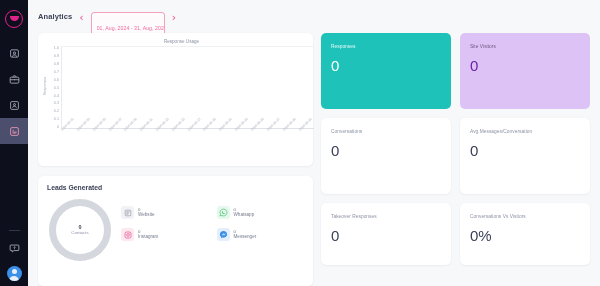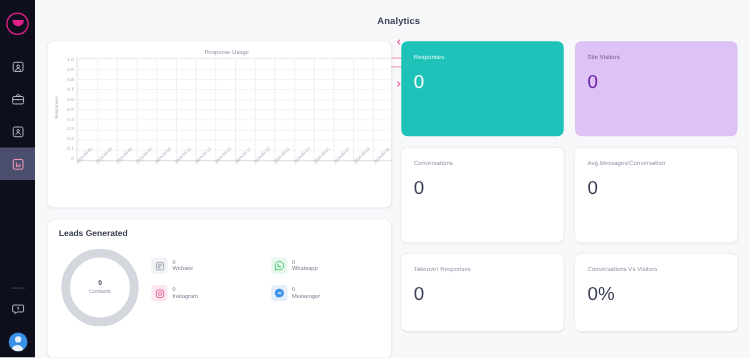--- a/index.html
+++ b/index.html
@@ -100,25 +100,24 @@
     height: 286px;
     position: relative;
     background: #f7f8fa;
     padding: 0;
     overflow: hidden;
   }
 
   
   .header {
     display: flex;
-    align-items: center;
+    align-items: flex-start;
     gap: 7px;
     padding: 12px 0 0 10px;
     height: 33px;
-    flex-direction: column;
   }
   .page-title {
     font-size: 7.5px;
     font-weight: bold;
     color: #3c4257;
     letter-spacing: .1px;
   }
   .nav-arrow {
     color: #ef4a8b;
     font-size: 11px;

